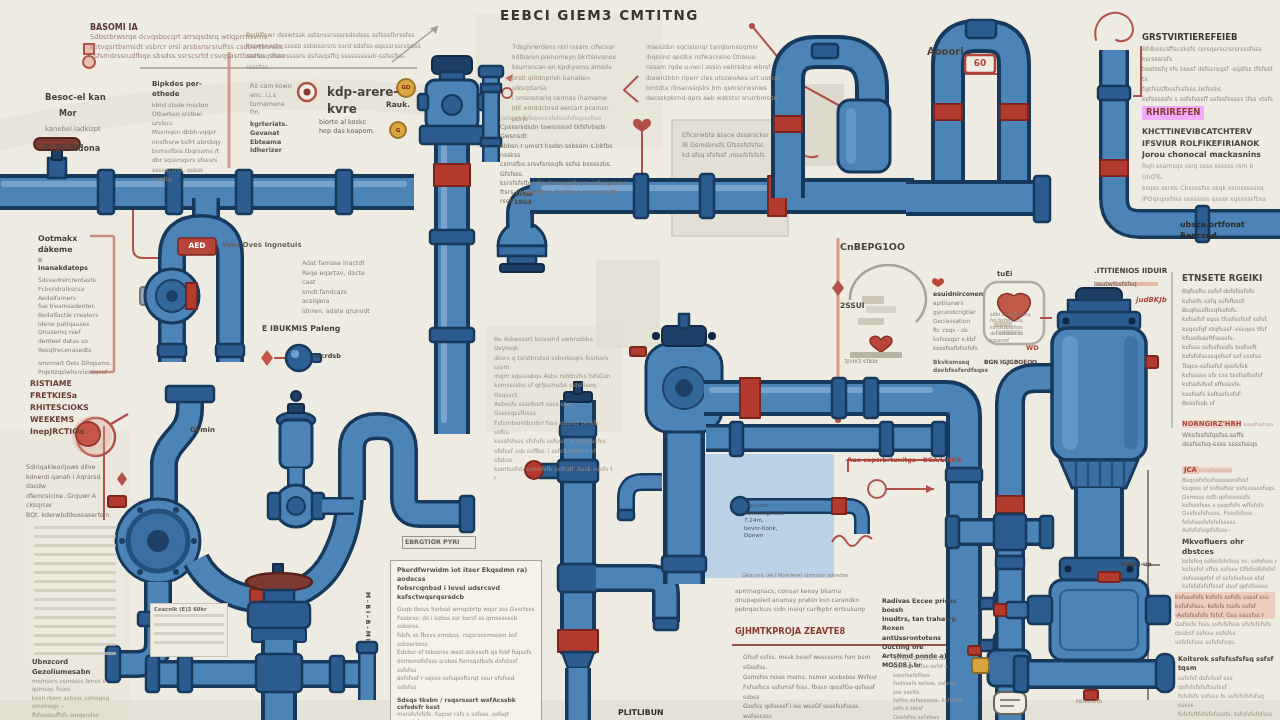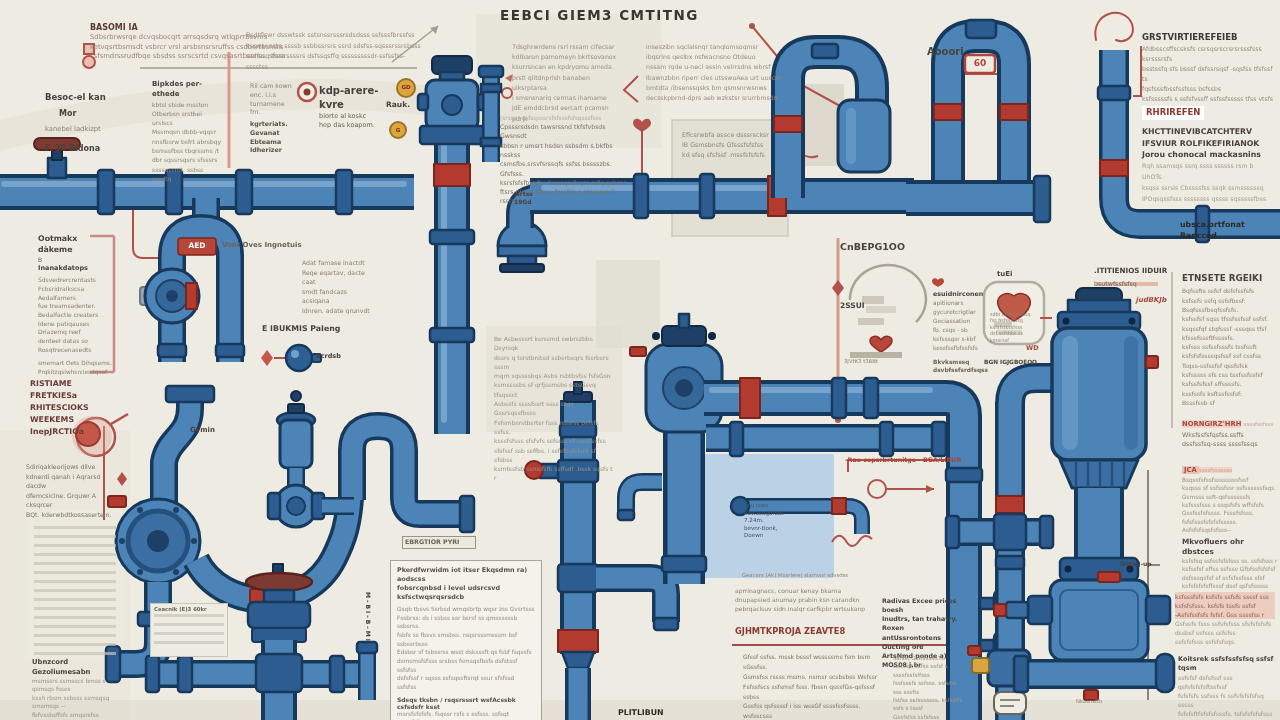--- a/index.html
+++ b/index.html
@@ -440,21 +440,21 @@
       <div>fm.</div>
     </div>
 <div class="t" style="left:250px;top:120px;width:48px;font-size:6.3px;color:#5a524a;font-weight:bold;line-height:1.4;">
       <div>kgrteriats.</div>
       <div>Gevanat</div>
       <div>Ebteama</div>
       <div>Idherizer</div>
     </div>
 
 <div class="t" style="left:319px;top:84px;width:80px;">
-  <div class="hd" style="font-size:10px;">kdp-arere-kvre</div>
+  <div class="hd" style="font-size:12px;margin-left:8px;">kdp-arere-kvre</div>
   <div style="font-size:6.5px;color:#6b6259;">
         <div>biorte al koskc</div>
         <div>hep das koapom.</div>
       </div>
 </div>
 
 <div class="badge" style="left:399px;top:84px;width:14px;font-size:5.5px;color:#7d241c;">GD</div>
 <div class="badge" style="left:392px;top:127px;width:12px;font-size:5.5px;color:#7d241c;">G</div>
 <div class="t hd" style="left:386px;top:100px;width:40px;font-size:7.5px;">Rauk.</div>
 
@@ -501,21 +501,21 @@
   <div class="hd" style="font-size:8.5px;color:#3f3a33;">GRSTVIRTIEREFEIEB</div>
   <div style="font-size:6.2px;color:#958b7e;line-height:1.6;">
         <div>Afdbsscsffscsksfs csrsqsrscrsrsrsssfsss</div>
         <div>ksrsssrsfs</div>
         <div>bsstssfq sfs bsssf dsfssrsqsf -sqsfss tfsfssf ts</div>
         <div>fqsfsssfbssfssfsss bsfssbs</div>
         <div>ksfsssssfs s ssfsfvssff ssfssfsssss tfss vtsfs</div>
       </div>
 </div>
 
-<div class="t" style="left:1142px;top:106px;background:#ffffff;color:#8a3a30;font-weight:bold;font-size:8.5px;padding:1px 4px;">RHRIREFEN</div>
+<div class="t" style="left:1142px;top:106px;background:#f0abfc;color:#8a3a30;font-weight:bold;font-size:8.5px;padding:1px 4px;">RHRIREFEN</div>
 
 <div class="t" style="left:1142px;top:126px;width:128px;">
   <div class="hd" style="font-size:7.8px;line-height:1.5;">
         <div>KHCTTINEVIBCATCHTERV</div>
         <div>IFSVIUR ROLFIKEFIRIANOK</div>
         <div>Jorou chonocal mackasnins</div>
       </div>
   <div style="font-size:6.2px;color:#a39a8c;line-height:1.75;">
         <div>Rqh ssamsqs ssrq ssss ssssss rsm b UhOTs.</div>
         <div>ksqss ssrsls Cbssssfss ssqk ssmssssssq</div>

